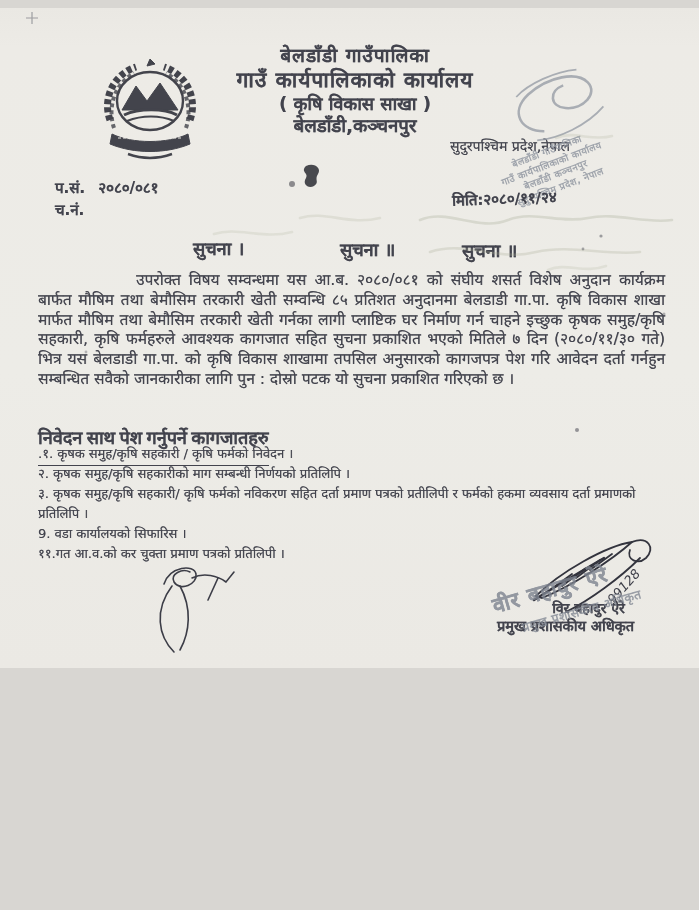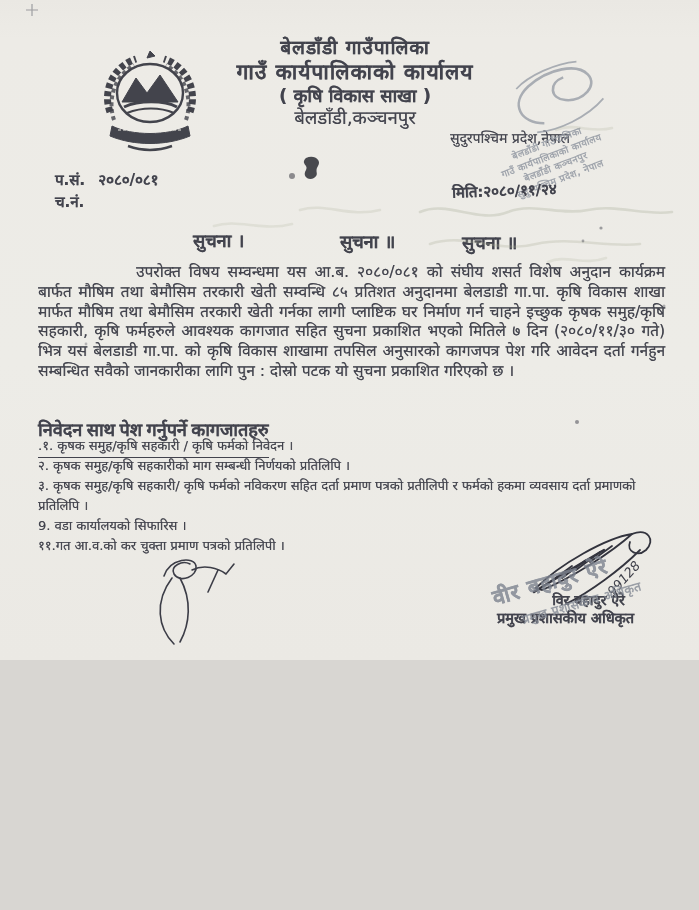--- a/index.html
+++ b/index.html
@@ -1,28 +1,28 @@
 <!DOCTYPE html>
 <html><head>
 <meta charset="utf-8">
 <style>
   html,body{margin:0;padding:0;}
   body{background:#d8d6d2;font-family:"DejaVu Sans",sans-serif;}
   .page{
-    position:relative;width:699px;height:660px;margin:0 auto;overflow:hidden;
+    position:relative;width:699px;height:660px;margin:8px auto;overflow:hidden;
     background:linear-gradient(180deg,#eae8e3 0%,#edebe6 6%,#edece7 55%,#ebe9e4 100%);
     color:#3f404a;
   }
   .abs{position:absolute;}
   .ink{color:#42434d;text-shadow:0.3px 0 0 rgba(66,67,77,.55);}
   .header{left:140px;top:37px;width:430px;text-align:center;line-height:1.1;}
   .h-org{font-size:19px;font-weight:bold;letter-spacing:1px;}
   .h-office{font-size:21px;font-weight:bold;margin-top:3px;letter-spacing:1px;}
   .h-branch{font-size:18px;font-weight:bold;margin-top:2px;}
-  .h-town{font-size:18.5px;font-weight:normal;margin-top:2px;}
+  .h-town{font-size:18.5px;font-weight:bold;margin-top:2px;}
   .h-prov{font-size:14px;font-weight:normal;margin-top:3px;text-align:right;}
   .meta{font-size:15px;font-weight:bold;}
   .notice{font-size:18px;font-weight:bold;}
   .body-par{
     left:38px;top:263px;width:627px;font-size:15.5px;line-height:19.8px;
     text-align:justify;text-indent:98px;
   }
   .list-head{left:38px;top:417px;font-size:18px;font-weight:bold;
     border-bottom:1.2px solid #42434d;padding-bottom:16px;font-family:Liberation Serif, serif;}
   .list{left:38px;top:436px;width:632px;font-size:13px;line-height:19.5px;}

